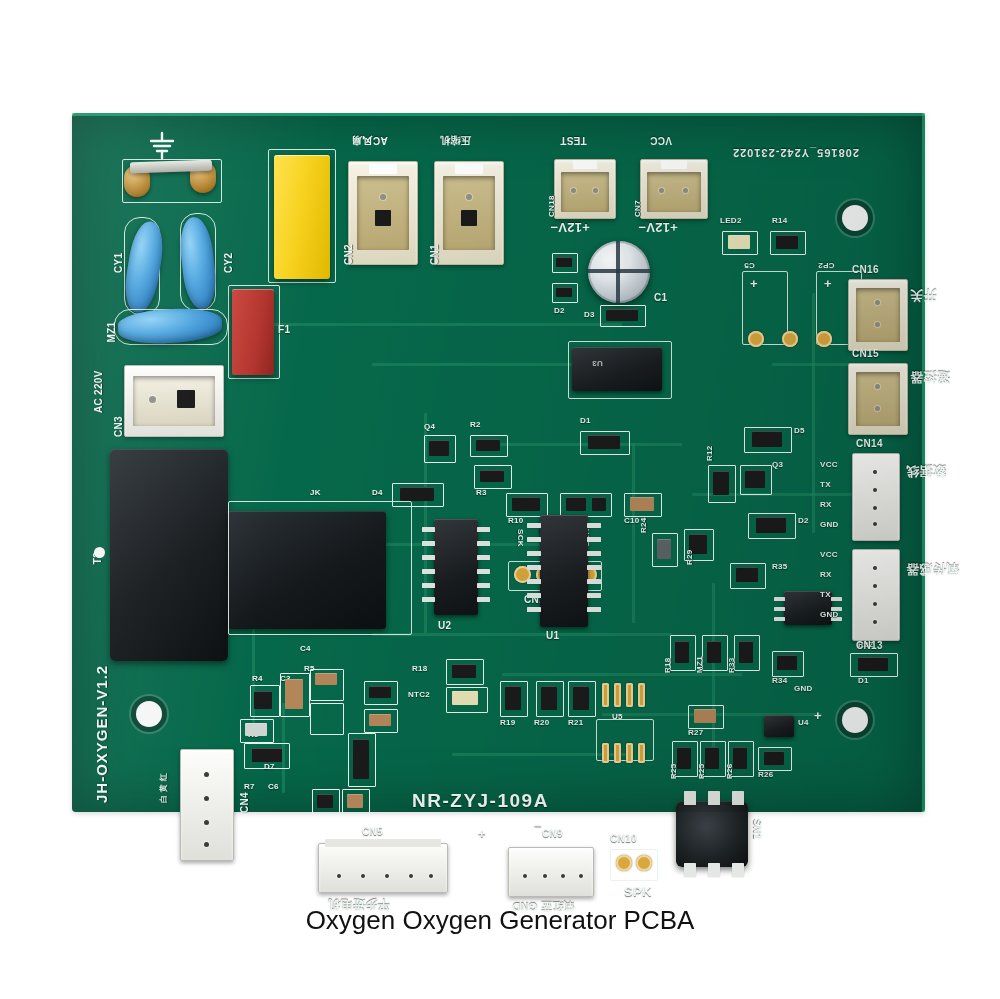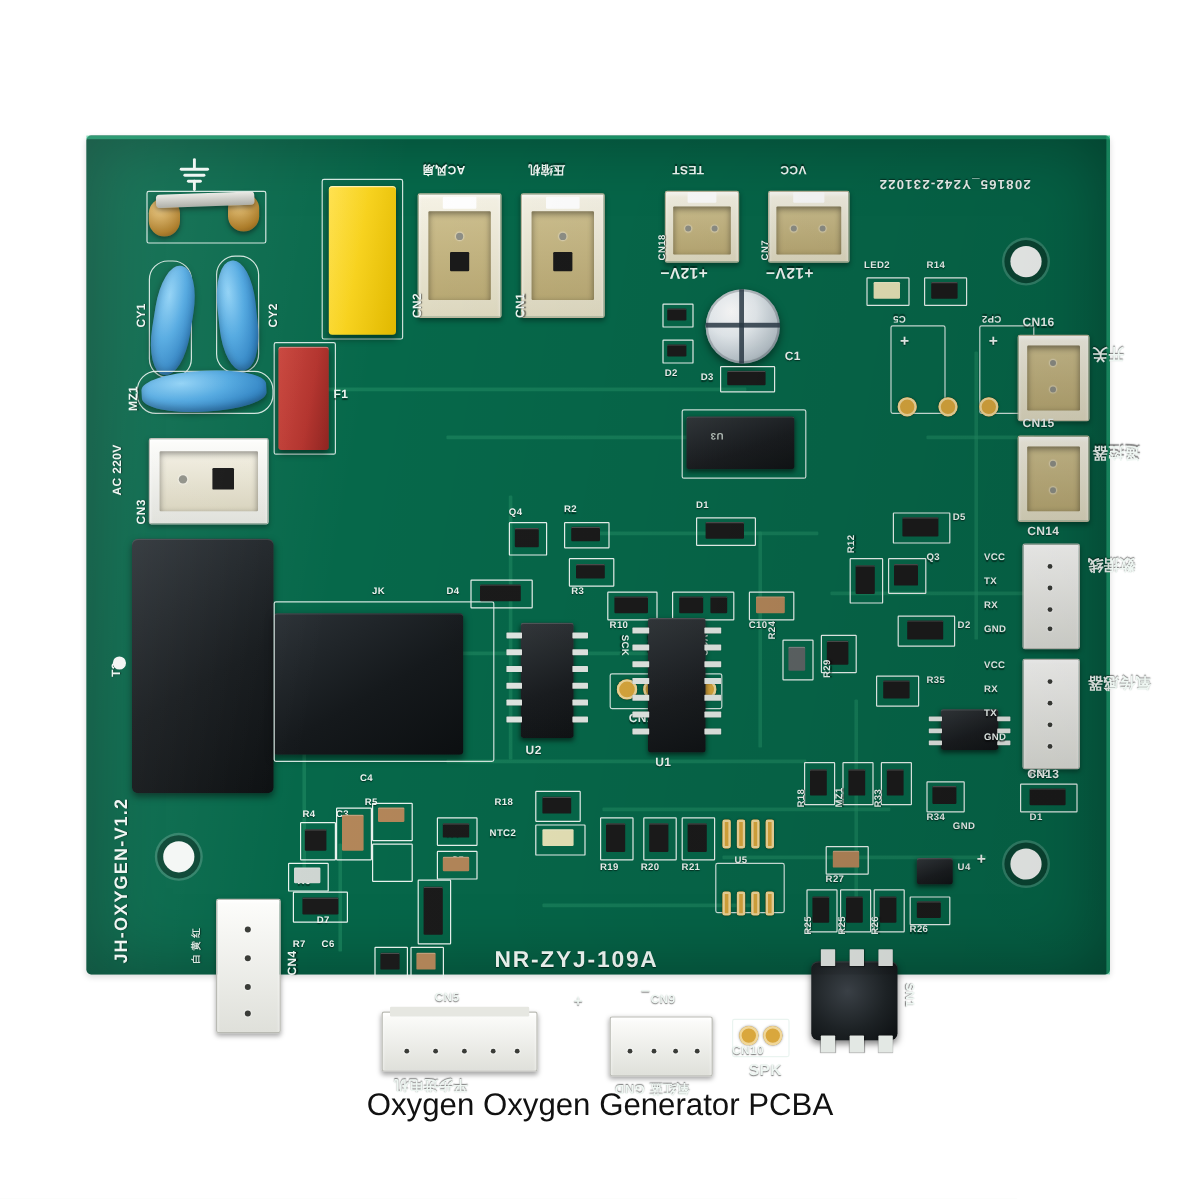--- a/index.html
+++ b/index.html
@@ -411,21 +411,21 @@
       <div class="conn-pin" style="left:70px;top:26px;width:4px;height:4px;background:#3a3c38;"></div>
     </div>
     <div class="silk" style="left:470px;top:716px;">CN9</div>
     <div class="silk flip" style="left:440px;top:788px;font-size:11px;">氧红蓝 GND</div>
     <div class="silk lg" style="left:406px;top:714px;">+</div>
     <div class="silk lg" style="left:462px;top:706px;">−</div>
 
     <div class="outline" style="left:538px;top:736px;width:46px;height:30px;"></div>
     <div class="pad" style="left:544px;top:742px;width:16px;height:16px;"></div>
     <div class="pad" style="left:564px;top:742px;width:16px;height:16px;"></div>
-    <div class="silk" style="left:538px;top:758px;">CN10</div>
+    <div class="silk" style="left:538px;top:721px;">CN10</div>
     <div class="silk lg" style="left:552px;top:772px;">SPK</div>
 
     <div class="chipframe" style="left:636px;top:352px;width:26px;height:36px;"></div>
     <div class="chip" style="left:641px;top:358px;width:16px;height:24px;"></div>
     <div class="silk sm rot90" style="left:634px;top:348px;">R12</div>
     <div class="chipframe" style="left:668px;top:352px;width:30px;height:28px;"></div>
     <div class="chip" style="left:673px;top:357px;width:20px;height:18px;"></div>
     <div class="silk sm" style="left:700px;top:348px;">Q3</div>
     <div class="chipframe" style="left:672px;top:314px;width:46px;height:24px;"></div>
     <div class="chip" style="left:680px;top:318px;width:30px;height:16px;"></div>

